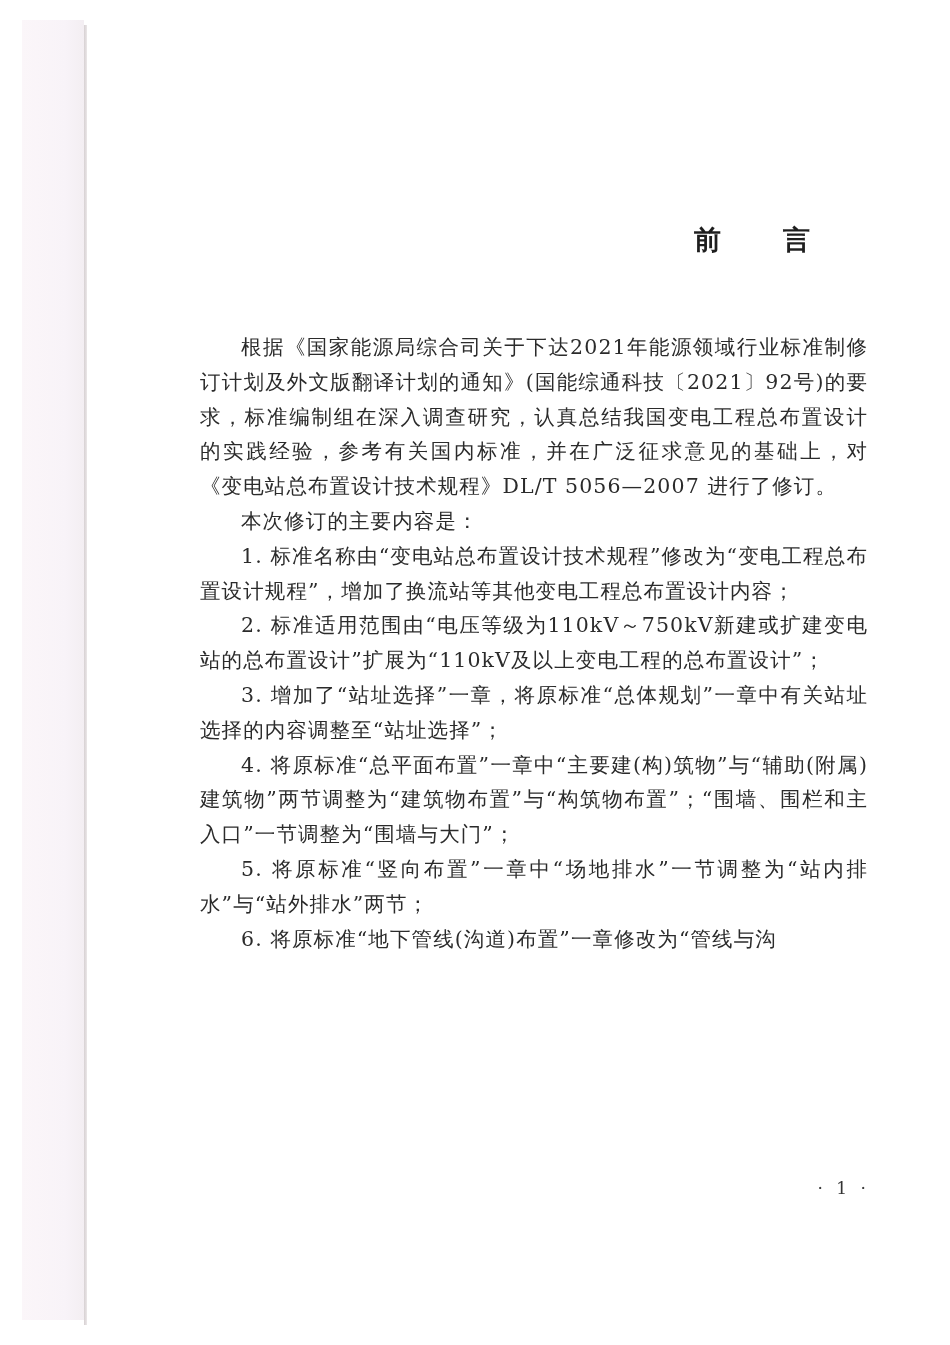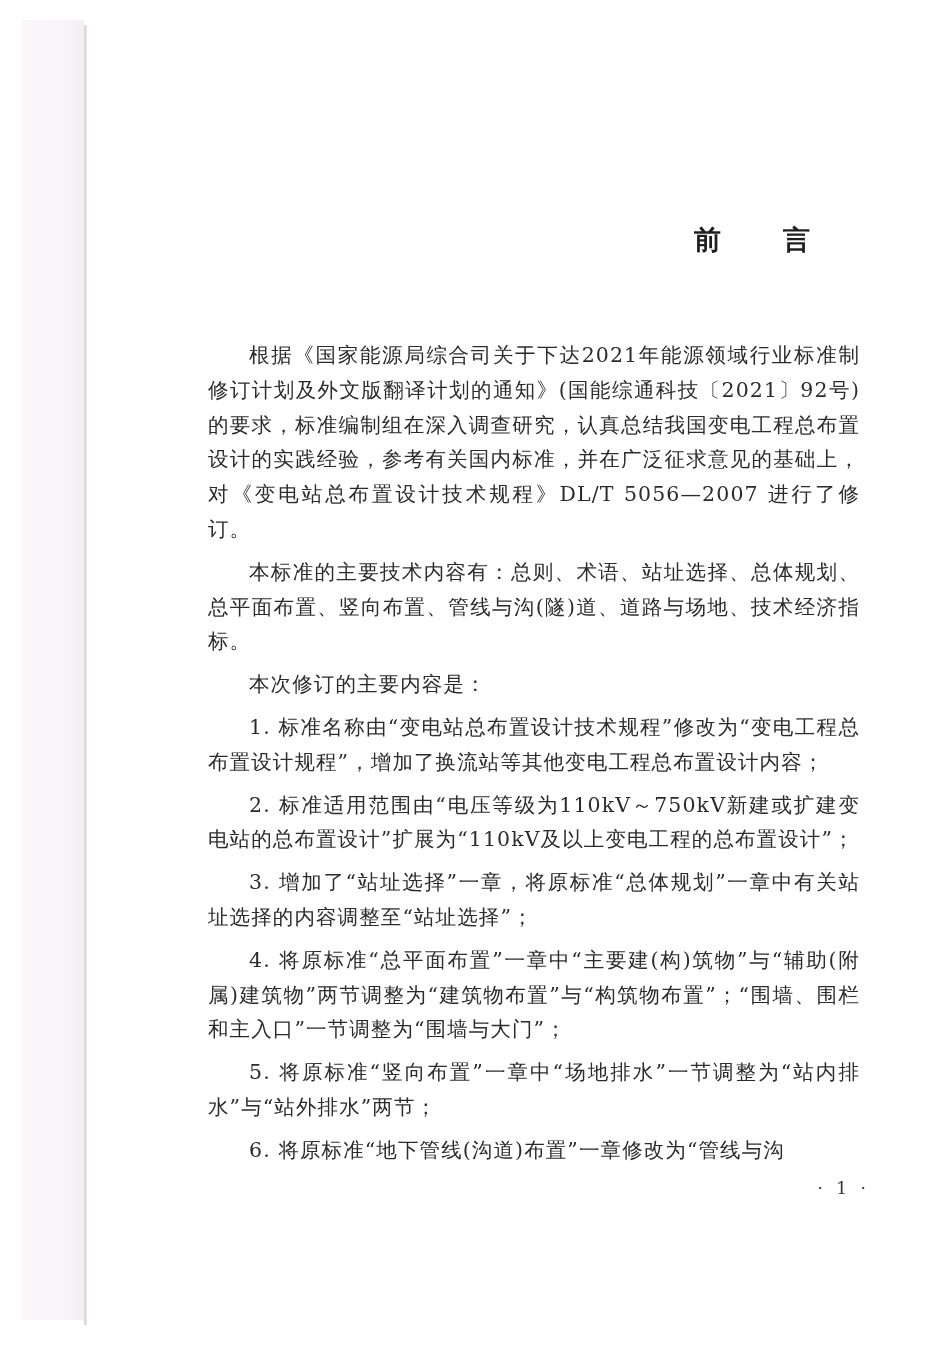--- a/index.html
+++ b/index.html
@@ -50,21 +50,21 @@
       text-indent: 62px;
       color: #1e1e1e;
     }
     .body-text {
       position: absolute;
       top: 330px;
       left: 0;
       width: 668px;
     }
     .para {
-      margin: 8px;
+      margin: 0;
       font-size: 20.5px;
       line-height: 34.8px;
       text-indent: 41px;
       text-align: justify;
       letter-spacing: 1.1px;
       color: #2b2b2b;
     }
     .page-number {
       position: absolute;
       top: 1178px;
@@ -80,21 +80,20 @@
 <body>
 
 <div class="scan-edge"></div>
 <div class="scan-line"></div>
 
 <div class="page">
   <div class="title">前言</div>
 
   <div class="body-text">
     <p class="para">根据《国家能源局综合司关于下达2021年能源领域行业标准制修订计划及外文版翻译计划的通知》(国能综通科技〔2021〕92号)的要求，标准编制组在深入调查研究，认真总结我国变电工程总布置设计的实践经验，参考有关国内标准，并在广泛征求意见的基础上，对《变电站总布置设计技术规程》DL/T 5056—2007 进行了修订。</p>
-    <p class="para">本标准的主要技术内容有：总则、术语、站址选择、总体规划、总平面布置、竖向布置、管线与沟(隧)道、道路与场地、技术经济指标。</p>
     <p class="para">本次修订的主要内容是：</p>
     <p class="para">1. 标准名称由“变电站总布置设计技术规程”修改为“变电工程总布置设计规程”，增加了换流站等其他变电工程总布置设计内容；</p>
     <p class="para">2. 标准适用范围由“电压等级为110kV～750kV新建或扩建变电站的总布置设计”扩展为“110kV及以上变电工程的总布置设计”；</p>
     <p class="para">3. 增加了“站址选择”一章，将原标准“总体规划”一章中有关站址选择的内容调整至“站址选择”；</p>
     <p class="para">4. 将原标准“总平面布置”一章中“主要建(构)筑物”与“辅助(附属)建筑物”两节调整为“建筑物布置”与“构筑物布置”；“围墙、围栏和主入口”一节调整为“围墙与大门”；</p>
     <p class="para">5. 将原标准“竖向布置”一章中“场地排水”一节调整为“站内排水”与“站外排水”两节；</p>
     <p class="para">6. 将原标准“地下管线(沟道)布置”一章修改为“管线与沟</p>
   </div>
 
   <div class="page-number">· 1 ·</div>

